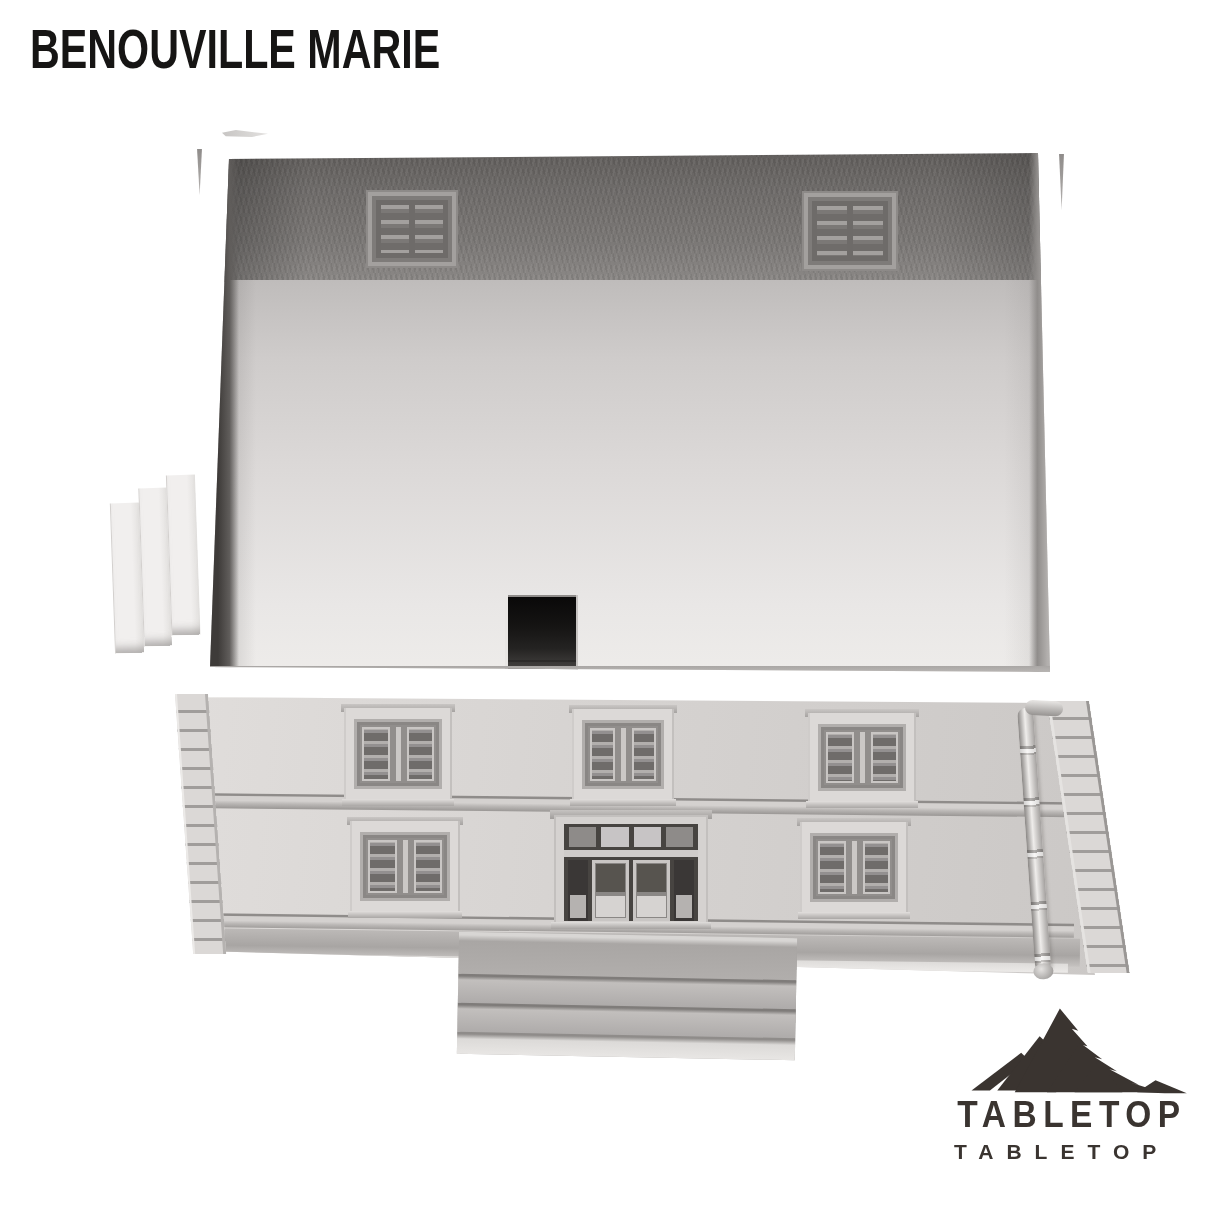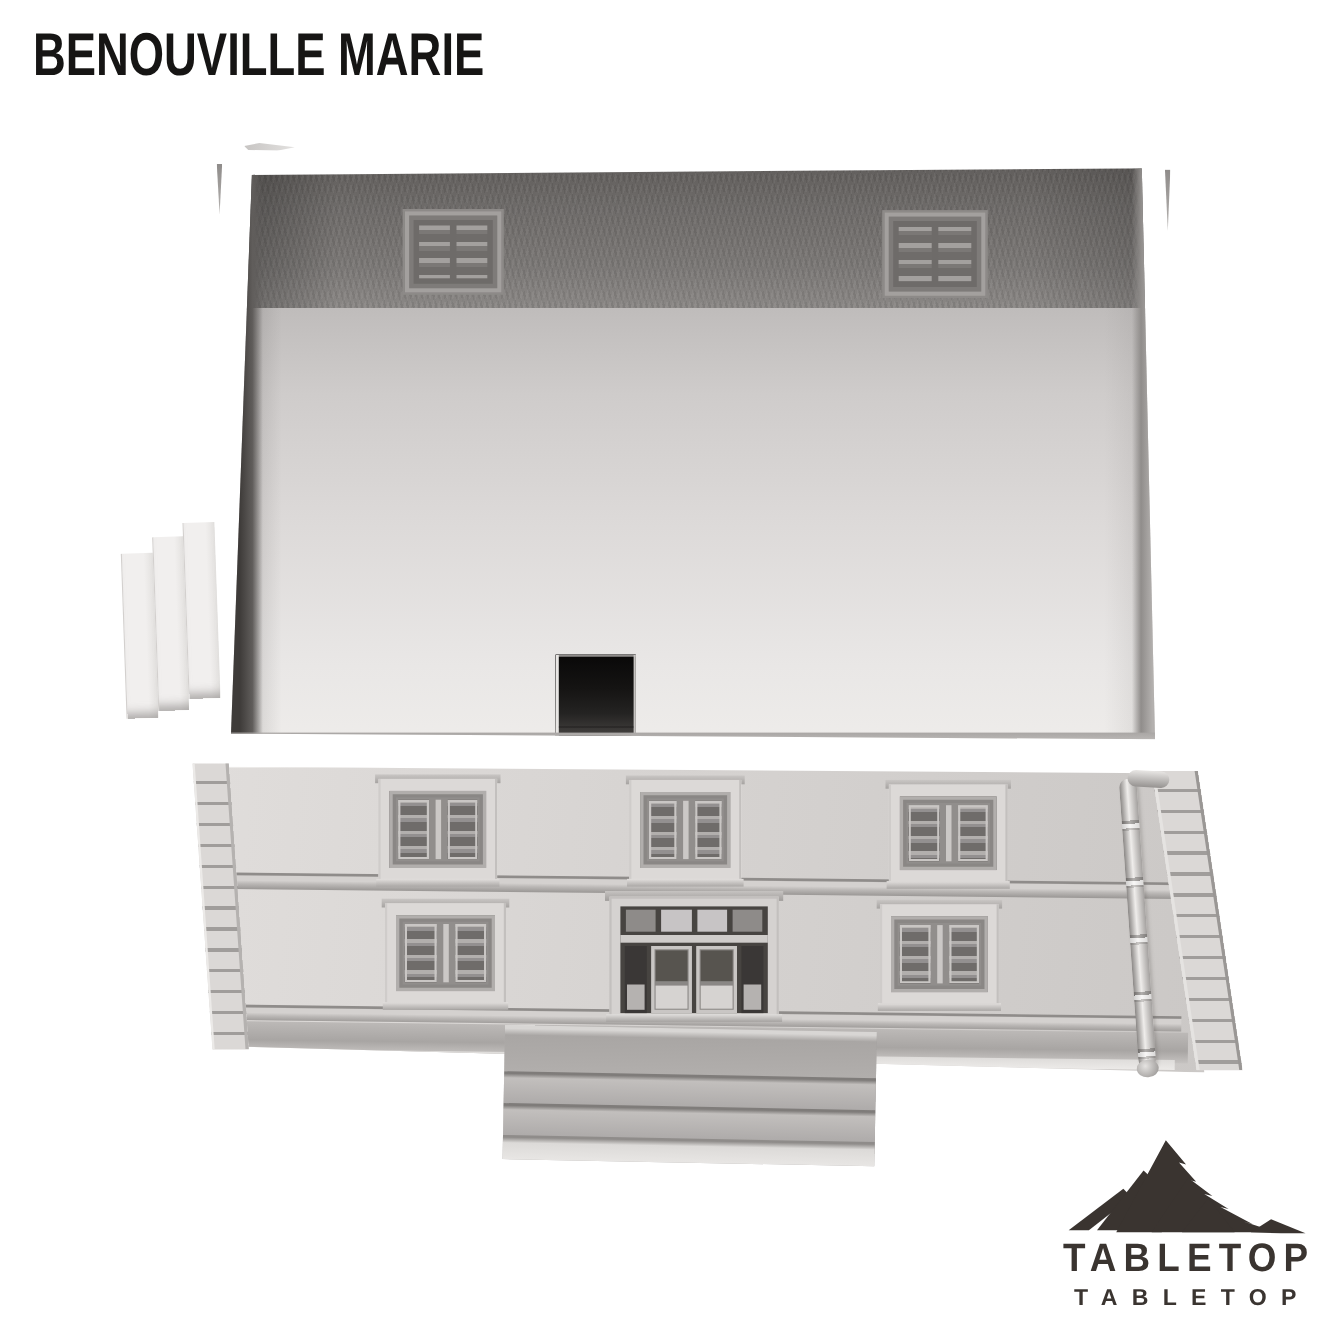--- a/index.html
+++ b/index.html
@@ -137,21 +137,21 @@
   
   .stoop{position:absolute;left:458px;top:935px;width:338px;height:122px;z-index:6;
       transform:rotate(1.1deg);
       box-shadow:inset 3px 0 0 rgba(232,230,228,.85), inset -3px 0 0 rgba(150,147,145,.6);
       background:var(--step_gray,#b0adab);}
   .landing{height:42px;background:linear-gradient(180deg,#d8d6d4 0 3px,#a9a6a4 9px,#b1aeac 100%);}
   .step{height:29px;background:linear-gradient(180deg,#7f7c7a 0 2px,#c2bfbd 6px,#aeabaa 100%);}
   .sbase{height:22px;background:linear-gradient(180deg,#8f8c8a 0 2px,#dcdad8 7px,#e8e6e4 100%);}
 
   
-  .logo{position:absolute;left:948px;top:1032px;width:266px;height:182px;text-align:center;
+  .logo{position:absolute;left:948px;top:1004px;width:266px;height:182px;
       color:var(--logo,#3a3430);}
   .logo svg{display:block;margin:0 auto;}
   .logo-brand{font-size:36px;font-weight:700;letter-spacing:7px;transform:scaleX(.93);
       transform-origin:center;white-space:nowrap;margin-top:-2px;}
   .logo-sub{font-size:21px;font-weight:700;letter-spacing:13px;margin-top:4px;
       margin-left:6px;white-space:nowrap;}
 </style>
 </head>
 <body>
 

